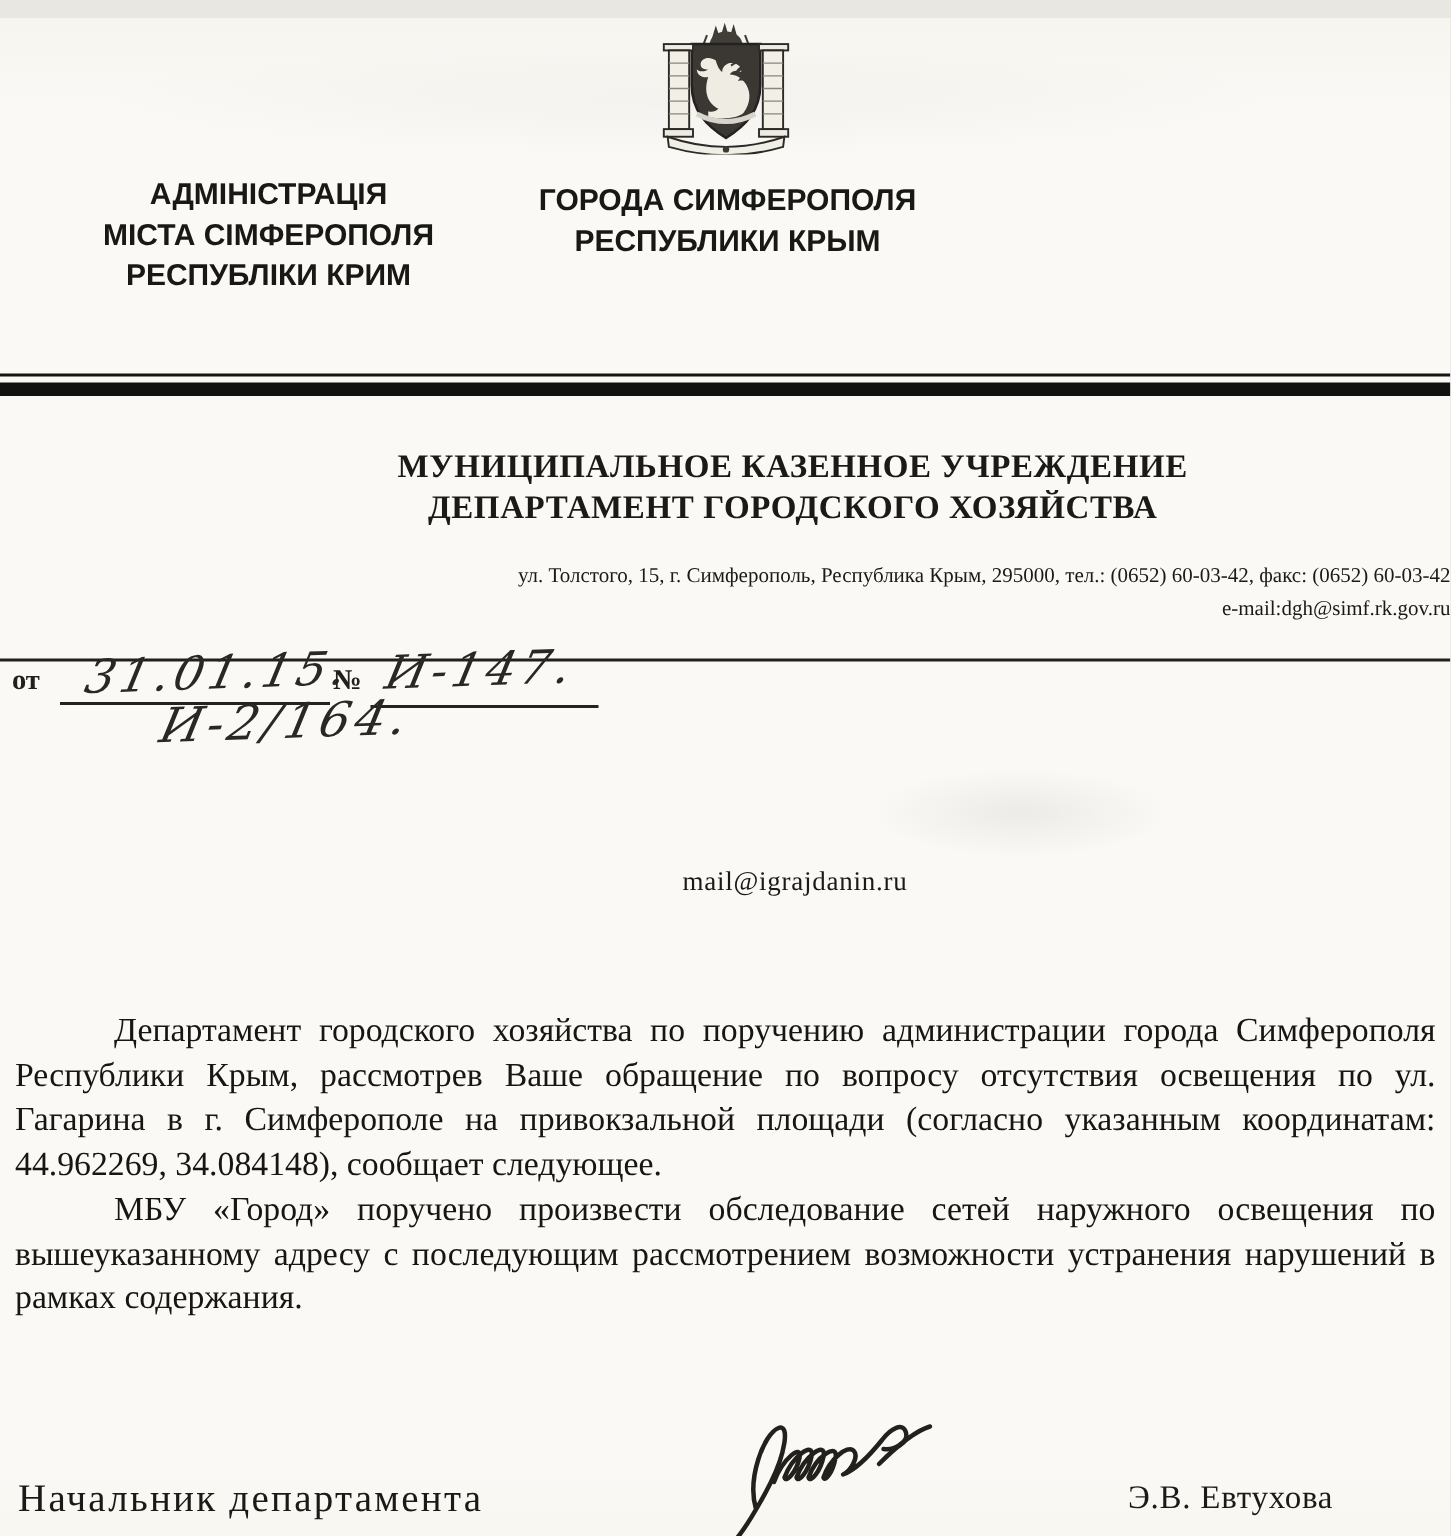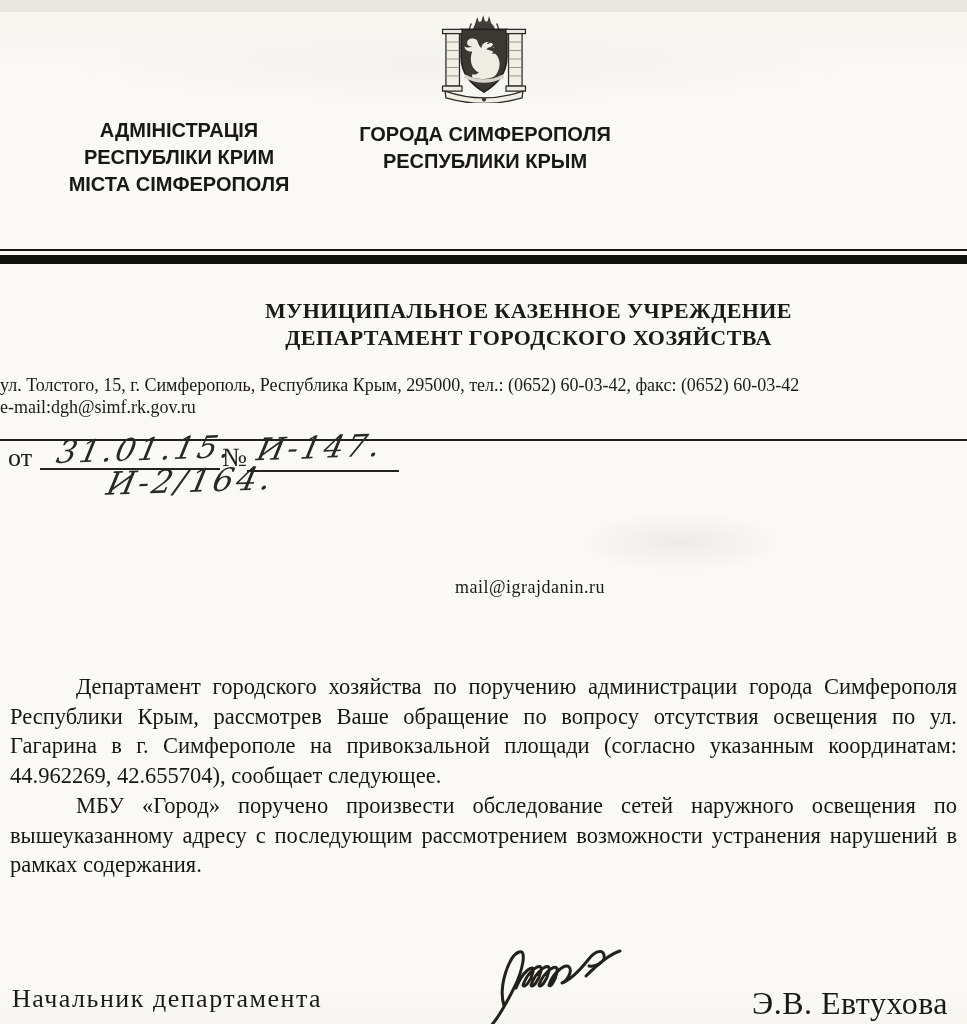--- a/index.html
+++ b/index.html
@@ -21,44 +21,44 @@
   .lh-left   { left:28px;  top:105px; width:302px; }
   .lh-center { left:332px; top:109px; width:306px; }
   .lh-right  { left:648px; top:91px;  width:315px; }
 
   .rule-thin  { position:absolute; left:0; top:237px; width:967px; height:2px; background:#151513; }
   .rule-thick { position:absolute; left:0; top:243px; width:967px; height:9px; background:#121210; }
 
   .org-title { position:absolute; left:0; top:285px; width:967px; text-align:center;
     font-weight:bold; font-size:22px; line-height:27px; letter-spacing:.4px;padding-left:45px; }
 
-  .contact { position:absolute; left:0; top:362px; width:967px; text-align:left;
-    font-size:18px; line-height:22px; }
+  .contact { position:absolute; left:0; top:362px; width:967px; text-align:right;
+    font-size:14px; line-height:22px; }
 
   .ref-rule { position:absolute; left:0; top:427px; width:967px; height:2px; background:#20201d; }
-  .ref-label { position:absolute; font-size:26px; font-weight:normal; color:#20201d; }
+  .ref-label { position:absolute; font-size:19px; font-weight:bold; color:#20201d; }
   .ref-from { left:8px; top:431px; }
   .ref-no   { left:222px; top:431px; }
   .u-line { position:absolute; height:2px; background:#24231f; }
   .u-date { left:40px;  top:456px; width:180px; }
   .u-num  { left:247px; top:458px; width:152px; }
   .handwriting { position:absolute; font-family:"DejaVu Serif", serif; font-style:italic;
     color:#2a2823; transform:skewX(-14deg) rotate(-2deg); letter-spacing:3px; white-space:nowrap; }
   .hw-date { left:58px;  top:419px; font-size:31px; }
   .hw-num  { left:258px; top:417px; font-size:31px; }
   .hw-num2 { left:108px; top:450px; font-size:32px; }
 
   .recipient { position:absolute; left:455px; top:565px; font-size:18px; letter-spacing:.5px; }
 
   .body-text { position:absolute; left:10px; top:660px; width:947px;
     font-size:22.5px; line-height:29.7px; text-align:justify; color:#171613; }
   .body-text p { margin:0; text-indent:66px; }
 
   .sign-position { position:absolute; left:12px;  top:972px; font-size:26px; letter-spacing:1.5px; }
-  .sign-name     { position:absolute; left:752px; top:973px; font-size:32px; letter-spacing:.5px; }
+  .sign-name     { position:absolute; left:752px; top:973px; font-size:22px; letter-spacing:.5px; }
   .signature-svg { position:absolute; left:468px; top:928px; }
 </style>
 </head>
 <body>
 
 <div class="page">
 
   <div class="smudge s2"></div>
   <div class="smudge s1"></div>
 
@@ -91,22 +91,22 @@
         <path d="M89,32 h16 M89,42 h16 M89,52 h16 M89,62 h16 M89,72 h16" stroke="#8a867e" stroke-width="1"></path>
         <rect x="86" y="84" width="23" height="6" fill="#eeebe3" stroke="#2c2a27" stroke-width="1.5"></rect>
       </g>
       <path d="M14,90 q46,16 92,0 l-1,8 q-45,13 -90,0 z" fill="#f1eee6" stroke="#2c2a27" stroke-width="1.5"></path>
       <circle cx="60" cy="100" r="2.5" fill="#3b3833"></circle>
     </svg>
   </div>
 
   <div class="lh-col lh-left">
     <div>АДМІНІСТРАЦІЯ</div>
+    <div>МІСТА СІМФЕРОПОЛЯ</div>
     <div>РЕСПУБЛІКИ КРИМ</div>
-    <div>МІСТА СІМФЕРОПОЛЯ</div>
   </div>
   <div class="lh-col lh-center">
     <div>ГОРОДА СИМФЕРОПОЛЯ</div>
     <div>РЕСПУБЛИКИ КРЫМ</div>
   </div>
 
   <div class="rule-thin"></div>
   <div class="rule-thick"></div>
 
   <div class="org-title">
@@ -124,21 +124,21 @@
   <span class="handwriting hw-date">31.01.15.</span>
   <div class="u-line u-date"></div>
   <span class="ref-label ref-no">№</span>
   <span class="handwriting hw-num">И-147.</span>
   <div class="u-line u-num"></div>
   <span class="handwriting hw-num2">И-2/164.</span>
 
   <div class="recipient">mail@igrajdanin.ru</div>
 
   <div class="body-text">
-    <p>Департамент городского хозяйства по поручению администрации города Симферополя Республики Крым, рассмотрев Ваше обращение по вопросу отсутствия освещения по ул. Гагарина в г. Симферополе на привокзальной площади (согласно указанным координатам: 44.962269, 42.655704), сообщает следующее.</p>
+    <p>Департамент городского хозяйства по поручению администрации города Симферополя Республики Крым, рассмотрев Ваше обращение по вопросу отсутствия освещения по ул. Гагарина в г. Симферополе на привокзальной площади (согласно указанным координатам: 44.962269, 34.084148), сообщает следующее.</p>
     <p>МБУ «Город» поручено произвести обследование сетей наружного освещения по вышеуказанному адресу с последующим рассмотрением возможности устранения нарушений в рамках содержания.</p>
   </div>
 
   <div class="sign-position">Начальник департамента</div>
   <div class="signature-svg">
     <svg viewBox="0 0 230 92" width="230" height="92" aria-hidden="true">
       <g fill="none" stroke="#23211c" stroke-width="3" stroke-linecap="round" stroke-linejoin="round">
         <path d="M36,66 C30,46 41,16 51,12 C59,9 55,30 46,48 C38,64 27,82 21,88"></path>
         <path d="M48,48 C54,32 67,22 65,32 C63,41 56,49 55,45
                  C60,31 75,20 73,31 C71,41 64,49 63,45

